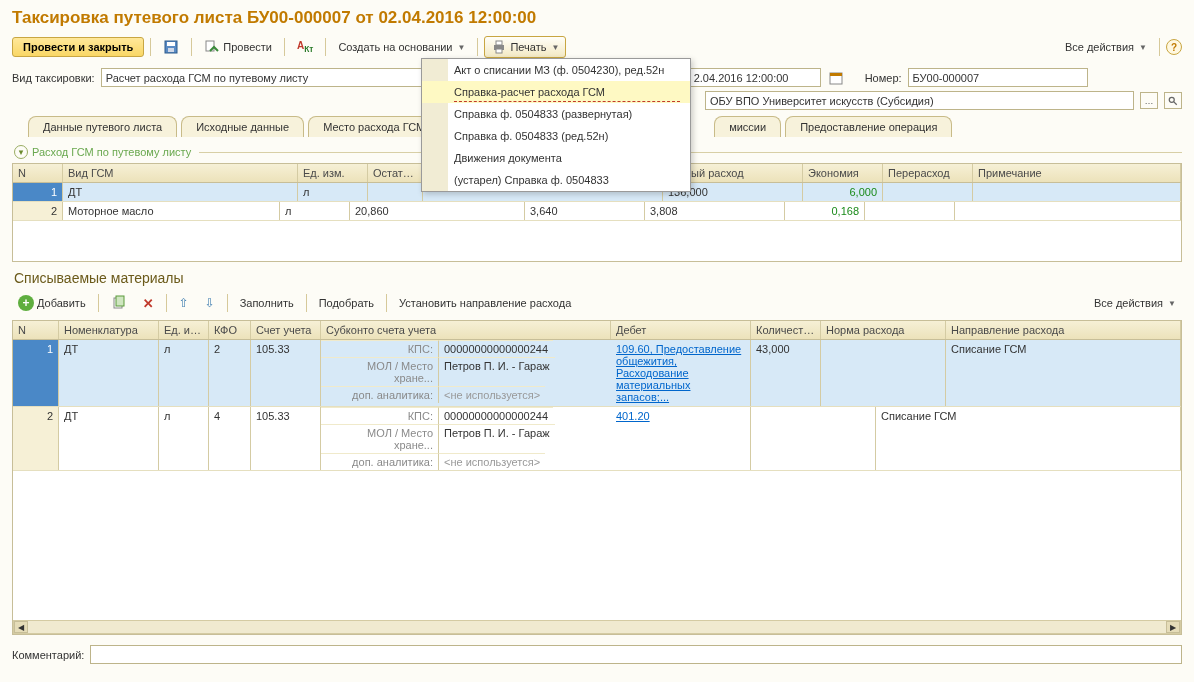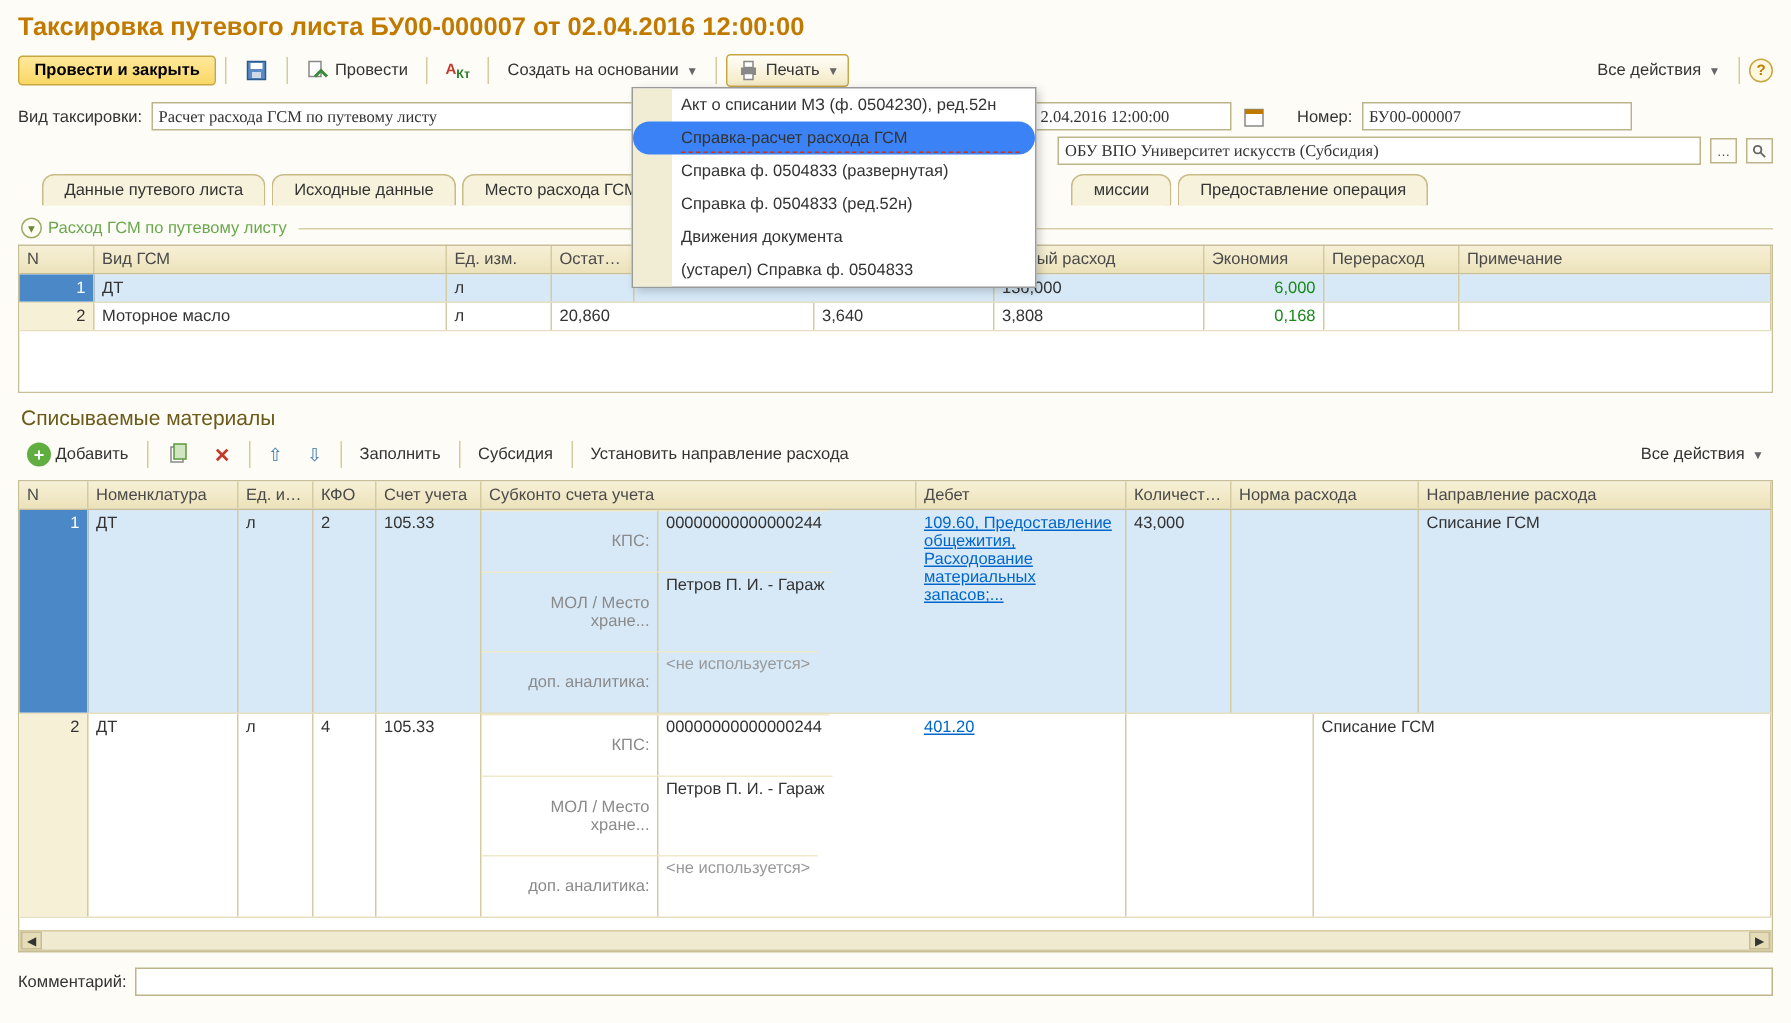--- a/index.html
+++ b/index.html
@@ -9,21 +9,21 @@
 .btn-primary { background: linear-gradient(#ffe89a,#f9d766); border: 1px solid #c8a642; border-radius: 3px; padding: 3px 10px; font-size: 11px; font-weight: bold; cursor: pointer; }
 .tb-btn { display: inline-flex; align-items: center; gap: 3px; padding: 2px 5px; border: 1px solid transparent; border-radius: 2px; cursor: pointer; font-size: 11px; }
 .tb-sep { width: 1px; height: 18px; background: #d6c99a; margin: 0 2px; }
 .tb-icon { width: 16px; height: 16px; display: inline-block; }
 .dd-arrow { font-size: 8px; color: #666; margin-left: 2px; }
 .tb-spacer { flex: 1; }
 .print-btn { border: 1px solid #c8a642; background: linear-gradient(#fffef8,#f3e9c4); border-radius: 3px; padding: 2px 6px; display: inline-flex; align-items: center; gap: 3px; }
 .help-icon { width: 16px; height: 16px; border: 1px solid #c8a642; border-radius: 50%; background: #fff8e0; color: #c17a00; display: inline-flex; align-items: center; justify-content: center; font-size: 10px; font-weight: bold; }
 .form-row { display: flex; align-items: center; gap: 6px; margin-bottom: 4px; }
 .label { font-size: 11px; color: #333; }
-.field { border: 1px solid #bdb48a; background: #fff; padding: 2px 4px; font-size: 11px; height: 19px; display: flex; align-items: center; font-family: Liberation Serif, serif; }
+.field { border: 1px solid #bdb48a; background: #fff; padding: 2px 4px; font-size: 11px; height: 19px; display: flex; align-items: center; }
 .field-btn { width: 18px; height: 17px; border-left: 1px solid #bdb48a; display: inline-flex; align-items: center; justify-content: center; font-size: 9px; color: #555; cursor: pointer; }
 .tabs { display: flex; gap: 4px; margin: 6px 0 0 0; padding-left: 16px; }
 .tab { border: 1px solid #c8bb88; border-bottom: none; border-radius: 8px 8px 0 0; padding: 4px 14px; background: #f7f2db; font-size: 11px; cursor: pointer; }
 .group-header { display: flex; align-items: center; gap: 4px; margin: 8px 0 4px 2px; color: #6aa84f; font-size: 11px; }
 .collapse { width: 14px; height: 14px; border: 1px solid #9aad63; border-radius: 50%; display: inline-flex; align-items: center; justify-content: center; color: #6b8a2e; font-size: 9px; }
 .grid { border: 1px solid #c7be98; background: #fff; }
 .grid-head { display: flex; background: linear-gradient(#f6f0d6,#ece2ba); border-bottom: 1px solid #c7be98; }
 .gh, .gc { border-right: 1px solid #d4cba3; padding: 3px 5px; font-size: 11px; overflow: hidden; white-space: nowrap; text-overflow: ellipsis; }
 .gh { color: #4a4a4a; }
 .grid-row { display: flex; border-bottom: 1px solid #e5dfbf; background: #fff; }
@@ -31,29 +31,29 @@
 .grid-row.sel .gc-n { background: #4a88c7; color: #fff; }
 .gc-n { text-align: right; background: #f6f0d6; }
 .gc-num { text-align: left; }
 .gc-green { color: #1a8a1a; text-align: right; }
 .sub-toolbar { display: flex; align-items: center; gap: 4px; margin: 6px 0; }
 .add-icon { width: 16px; height: 16px; background: #5fae3f; border-radius: 50%; color: #fff; display: inline-flex; align-items: center; justify-content: center; font-weight: bold; font-size: 12px; }
 .red-x { color: #c0392b; font-weight: bold; font-size: 13px; }
 .arrow-up, .arrow-down { color: #3f7db0; font-size: 12px; }
 .grid2-body { background: #fff; height: 280px; position: relative; }
 .sub-row { display: flex; }
-.sub-lbl { text-align: right; color: #8a8a8a; padding: 14px 5px; border-top: 1px solid #f0eacb; border-right: 1px solid #d4cba3; }
+.sub-lbl { text-align: right; color: #8a8a8a; padding: 2px 5px; border-top: 1px solid #f0eacb; border-right: 1px solid #d4cba3; }
 .sub-val { padding: 2px 5px; border-top: 1px solid #f0eacb; }
 .link { color: #0066cc; text-decoration: underline; cursor: pointer; }
 .scrollbar-h { height: 14px; background: #f0ead0; border: 1px solid #d4cba3; display: flex; align-items: center; }
 .sb-btn { width: 14px; height: 12px; background: #e5dcb8; border: 1px solid #c7be98; font-size: 8px; display: inline-flex; align-items: center; justify-content: center; }
 .dropdown-menu { position: absolute; top: 58px; left: 421px; width: 270px; background: #fff; border: 1px solid #9a9a9a; box-shadow: 2px 2px 6px rgba(0,0,0,0.2); z-index: 100; }
 .dm-strip { position: absolute; left: 0; top: 0; bottom: 0; width: 26px; background: #f1ecd4; }
 .dm-item { padding: 5px 10px 5px 32px; font-size: 11px; cursor: pointer; position: relative; }
-.dm-item.sel { background: #3b82f6; border-radius: 11px; }
+.dm-item.sel { background: #fef9c3; }
 .dm-item.sel::after { content: ""; position: absolute; left: 32px; right: 10px; bottom: 1px; border-bottom: 1px dashed #c0392b; }
 .grey { color: #999; }
 .section-title { color: #6b5a1a; font-size: 14px; margin: 8px 0 4px 2px; }
 svg { display: block; }
 </style>
 </head>
 <body>
 
 <div class="title">Таксировка путевого листа БУ00-000007 от 02.04.2016 12:00:00</div>
 
@@ -179,21 +179,21 @@
     <div class="gc" style="width:70px">л</div>
     <div class="gc gc-num" style="width:55px"></div>
     <div class="gc gc-num" style="width:240px"></div>
     <div class="gc gc-num" style="width:140px">136,000</div>
     <div class="gc gc-green" style="width:80px">6,000</div>
     <div class="gc" style="width:90px"></div>
     <div class="gc" style="flex:1"></div>
   </div>
   <div class="grid-row">
     <div class="gc gc-n" style="width:50px">2</div>
-    <div class="gc" style="width:235px">Моторное масло</div>
+    <div class="gc" style="width:217px">Моторное масло</div>
     <div class="gc" style="width:70px">л</div>
     <div class="gc gc-num" style="width:175px">20,860</div>
     <div class="gc gc-num" style="width:120px">3,640</div>
     <div class="gc gc-num" style="width:140px">3,808</div>
     <div class="gc gc-green" style="width:80px">0,168</div>
     <div class="gc" style="width:90px"></div>
     <div class="gc" style="flex:1"></div>
   </div>
   <div style="height:40px;background:#fff"></div>
 </div>
@@ -221,21 +221,21 @@
     </span>
   <span class="tb-btn">
       <span class="arrow-down">⇩</span>
     </span>
   <span class="tb-sep"></span>
   <span class="tb-btn">
       <span>Заполнить</span>
     </span>
   <span class="tb-sep"></span>
   <span class="tb-btn">
-      <span>Субсидия</span>
+      <span>Подобрать</span>
     </span>
   <span class="tb-sep"></span>
   <span class="tb-btn">
       <span>Установить направление расхода</span>
     </span>
   <span class="tb-spacer"></span>
   <span class="tb-btn">
       <span>Все действия</span>
       <span class="dd-arrow">▼</span>
     </span>

